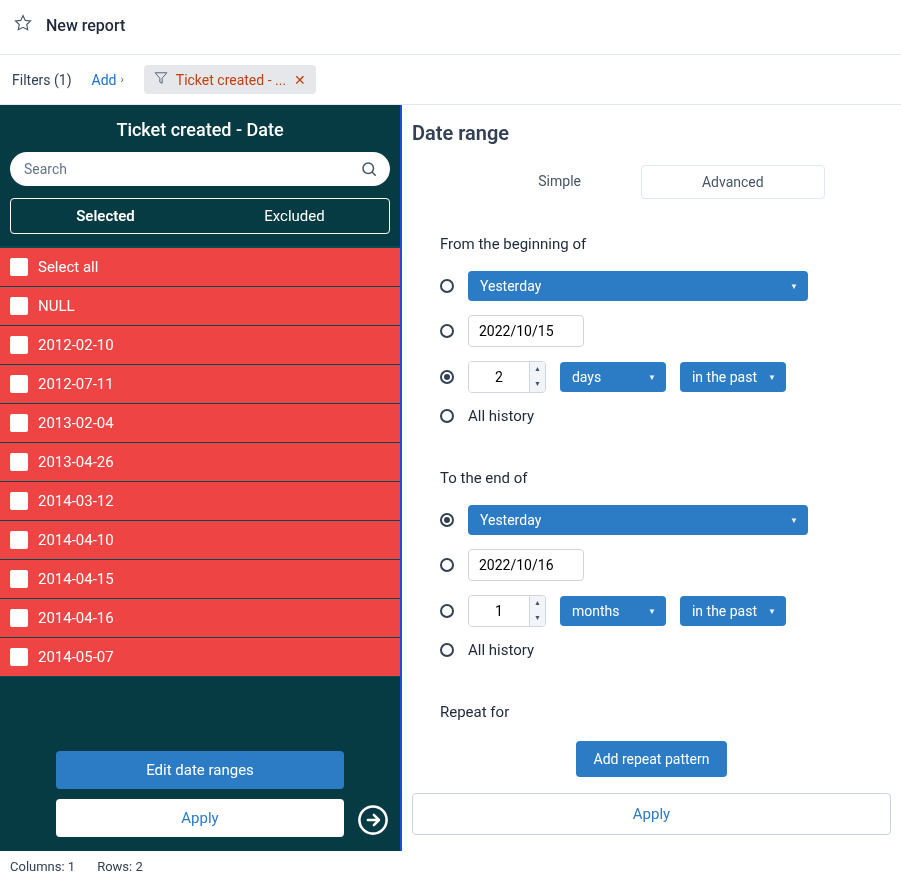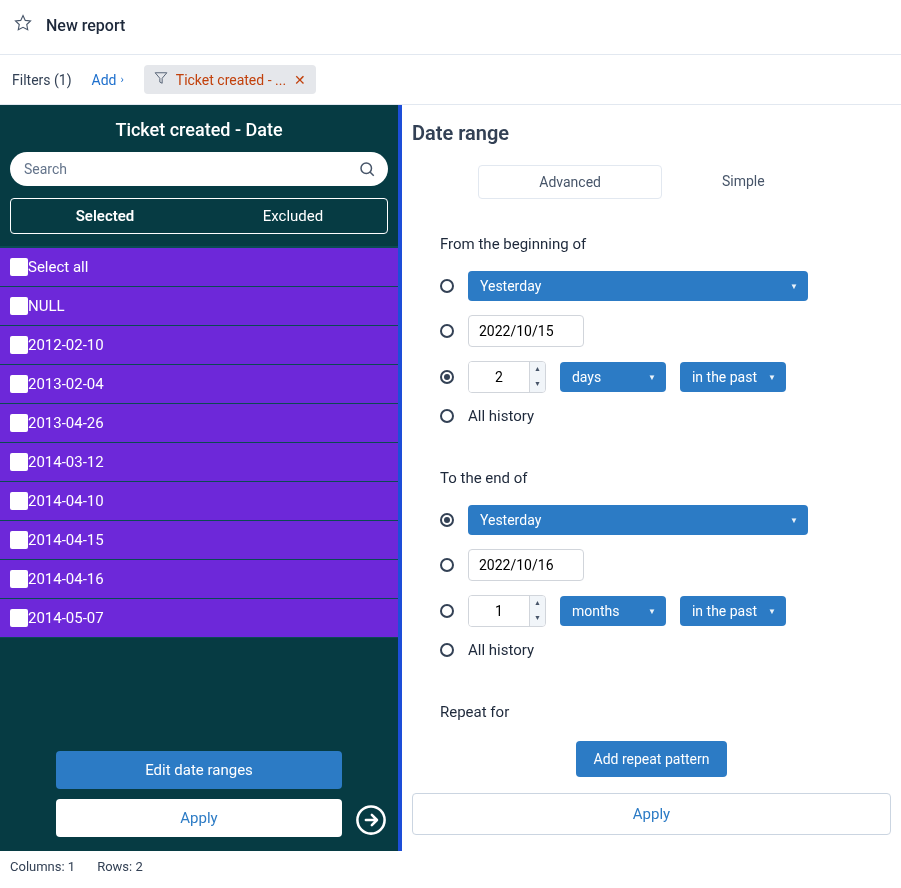--- a/index.html
+++ b/index.html
@@ -10,36 +10,36 @@
   .title { font-size: 16px; font-weight: 500; }
 
   .filter-bar { display: flex; align-items: center; gap: 20px; padding: 10px 12px; border-top: 1px solid #e2e8f0; border-bottom: 1px solid #e2e8f0; font-size: 14px; }
   .filters-label { color: #334155; }
   .add-link { color: #1d6fcd; display: inline-flex; align-items: center; cursor: pointer; }
   .chip { background: #e5e7eb; border-radius: 4px; padding: 6px 10px; display: inline-flex; align-items: center; gap: 8px; color: #c2410c; cursor: pointer; justify-content: space-between; }
   .chip svg { width: 14px; height: 14px; stroke: #475569; fill: none; stroke-width: 1.5; }
   .chip .close { font-size: 14px; }
 
   .body { display: flex; height: 746px; }
-  .sidebar { width: 402px; background: #063b43; color: #fff; display: flex; flex-direction: column; border-right: 4px solid #1d4ed8; position: relative; }
+  .sidebar { width: 402px; background: #063b43; color: #fff; display: flex; flex-direction: column; border-right: 2px solid #1d4ed8; position: relative; }
   .sb-title-wrap { padding: 14px 10px 12px; text-align: center; }
   .sb-title { font-size: 18px; font-weight: 500; }
   .search-wrap { padding: 0 10px 12px; position: relative; }
   .search-input { width: 100%; border-radius: 18px; border: none; padding: 9px 40px 9px 14px; font-size: 14px; background: #fff; color: #1e293b; }
   .search-input::placeholder { color: #64748b; }
   .search-icon-wrap { position: absolute; right: 22px; top: 8px; }
   .search-icon-wrap svg { width: 18px; height: 18px; stroke: #475569; fill: none; stroke-width: 2; }
 
   .tabs-wrap { padding: 0 10px 0; }
   .tabs { display: flex; border: 1px solid #fff; border-radius: 4px; overflow: hidden; }
   .tab { flex: 1; text-align: center; padding: 8px 0; font-size: 15px; cursor: pointer; }
   .tab.active { font-weight: 600; }
 
   .list { flex: 1; overflow: hidden; margin-top: 12px; border-top: 1px solid #0b4a53; }
-  .row { display: flex; align-items: center; padding: 10px 10px; border-bottom: 1px solid #0b4a53; background: #6d28d9; font-size: 15px; cursor: pointer; }
+  .row { display: flex; align-items: center; gap: 10px; padding: 10px 10px; border-bottom: 1px solid #0b4a53; background: #ef4444; font-size: 15px; cursor: pointer; }
   .row:first-child { border-top: 1px solid #0b4a53; }
   .checkbox { width: 18px; height: 18px; background: #fff; border-radius: 2px; flex-shrink: 0; }
 
   .sb-footer { background: #063b43; padding: 12px 56px 14px 56px; position: relative; }
   .btn-primary { background: #2c7bc5; color: #fff; border: none; border-radius: 4px; padding: 10px 0; width: 100%; font-size: 15px; cursor: pointer; text-align: center; margin-bottom: 10px; }
   .btn-white { background: #fff; color: #2c7bc5; border: none; border-radius: 4px; padding: 10px 0; width: 100%; font-size: 15px; cursor: pointer; text-align: center; }
   .arrow-circle { position: absolute; right: 10px; bottom: 14px; width: 34px; height: 34px; }
   .arrow-circle svg { width: 34px; height: 34px; }
 
   .main { flex: 1; padding: 16px 10px 0 10px; position: relative; }
@@ -128,20 +128,24 @@
       <div class="row">
           <div class="checkbox"></div>
           <span>NULL</span>
         </div>
       <div class="row">
           <div class="checkbox"></div>
           <span>2012-02-10</span>
         </div>
       <div class="row">
           <div class="checkbox"></div>
+          <span>2012-07-11</span>
+        </div>
+      <div class="row">
+          <div class="checkbox"></div>
           <span>2013-02-04</span>
         </div>
       <div class="row">
           <div class="checkbox"></div>
           <span>2013-04-26</span>
         </div>
       <div class="row">
           <div class="checkbox"></div>
           <span>2014-03-12</span>
         </div>
@@ -171,22 +175,22 @@
             <circle cx="20" cy="20" r="16" fill="none" stroke="#fff" stroke-width="3"></circle>
             <path d="M14 20 L26 20 M21 14 L27 20 L21 26" fill="none" stroke="#fff" stroke-width="3" stroke-linecap="round" stroke-linejoin="round"></path>
           </svg>
       </span>
     </div>
   </div>
 
   <div class="main">
     <div class="main-title">Date range</div>
     <div class="mode-tabs">
+      <div class="mode-tab">Simple</div>
       <div class="mode-tab adv">Advanced</div>
-      <div class="mode-tab">Simple</div>
     </div>
 
     <div class="section-label">From the beginning of</div>
 
     <div class="opt-row">
       <div class="radio"></div>
       <div class="select-blue w-lg">
         <span>Yesterday</span>
         <span class="caret">▼</span>
       </div>

